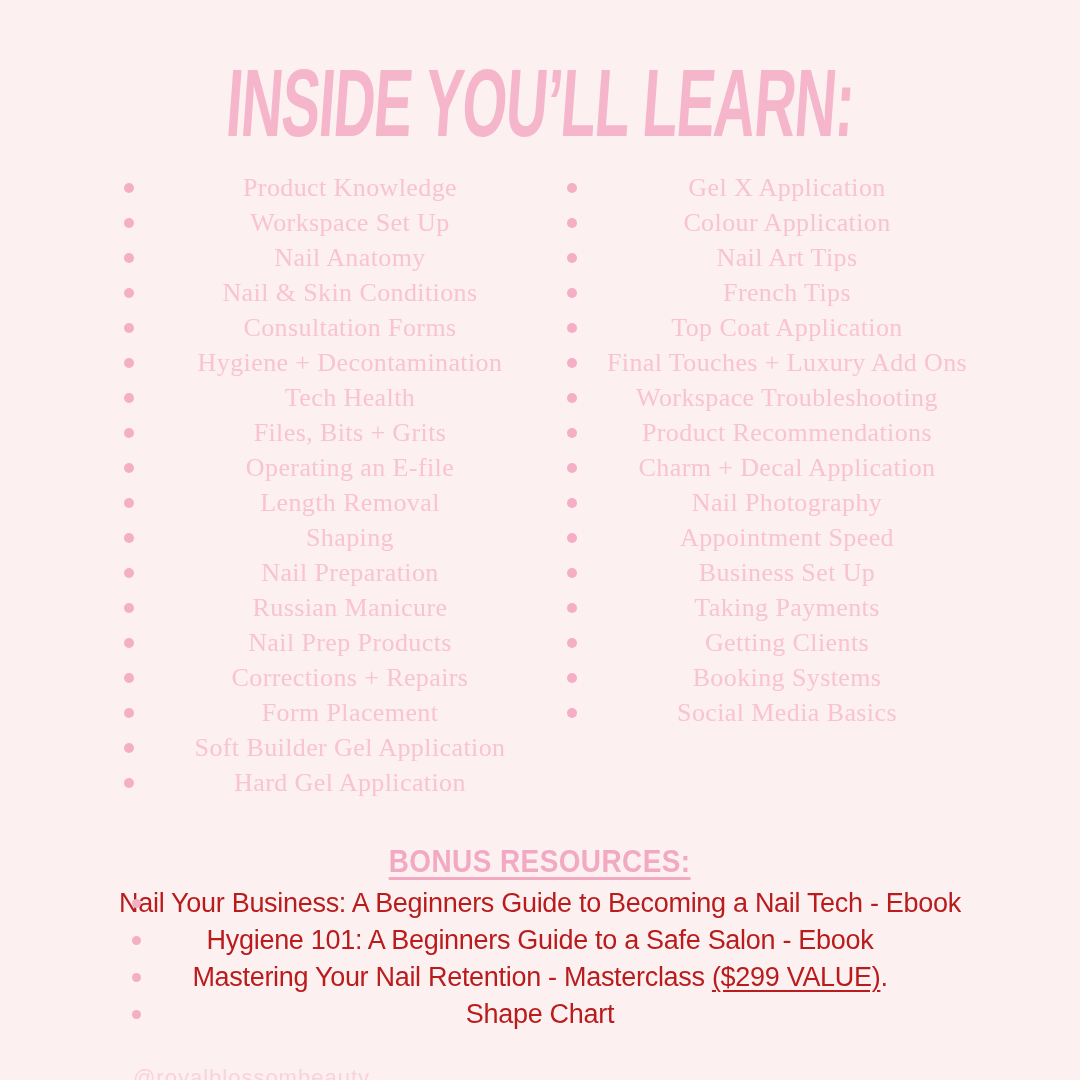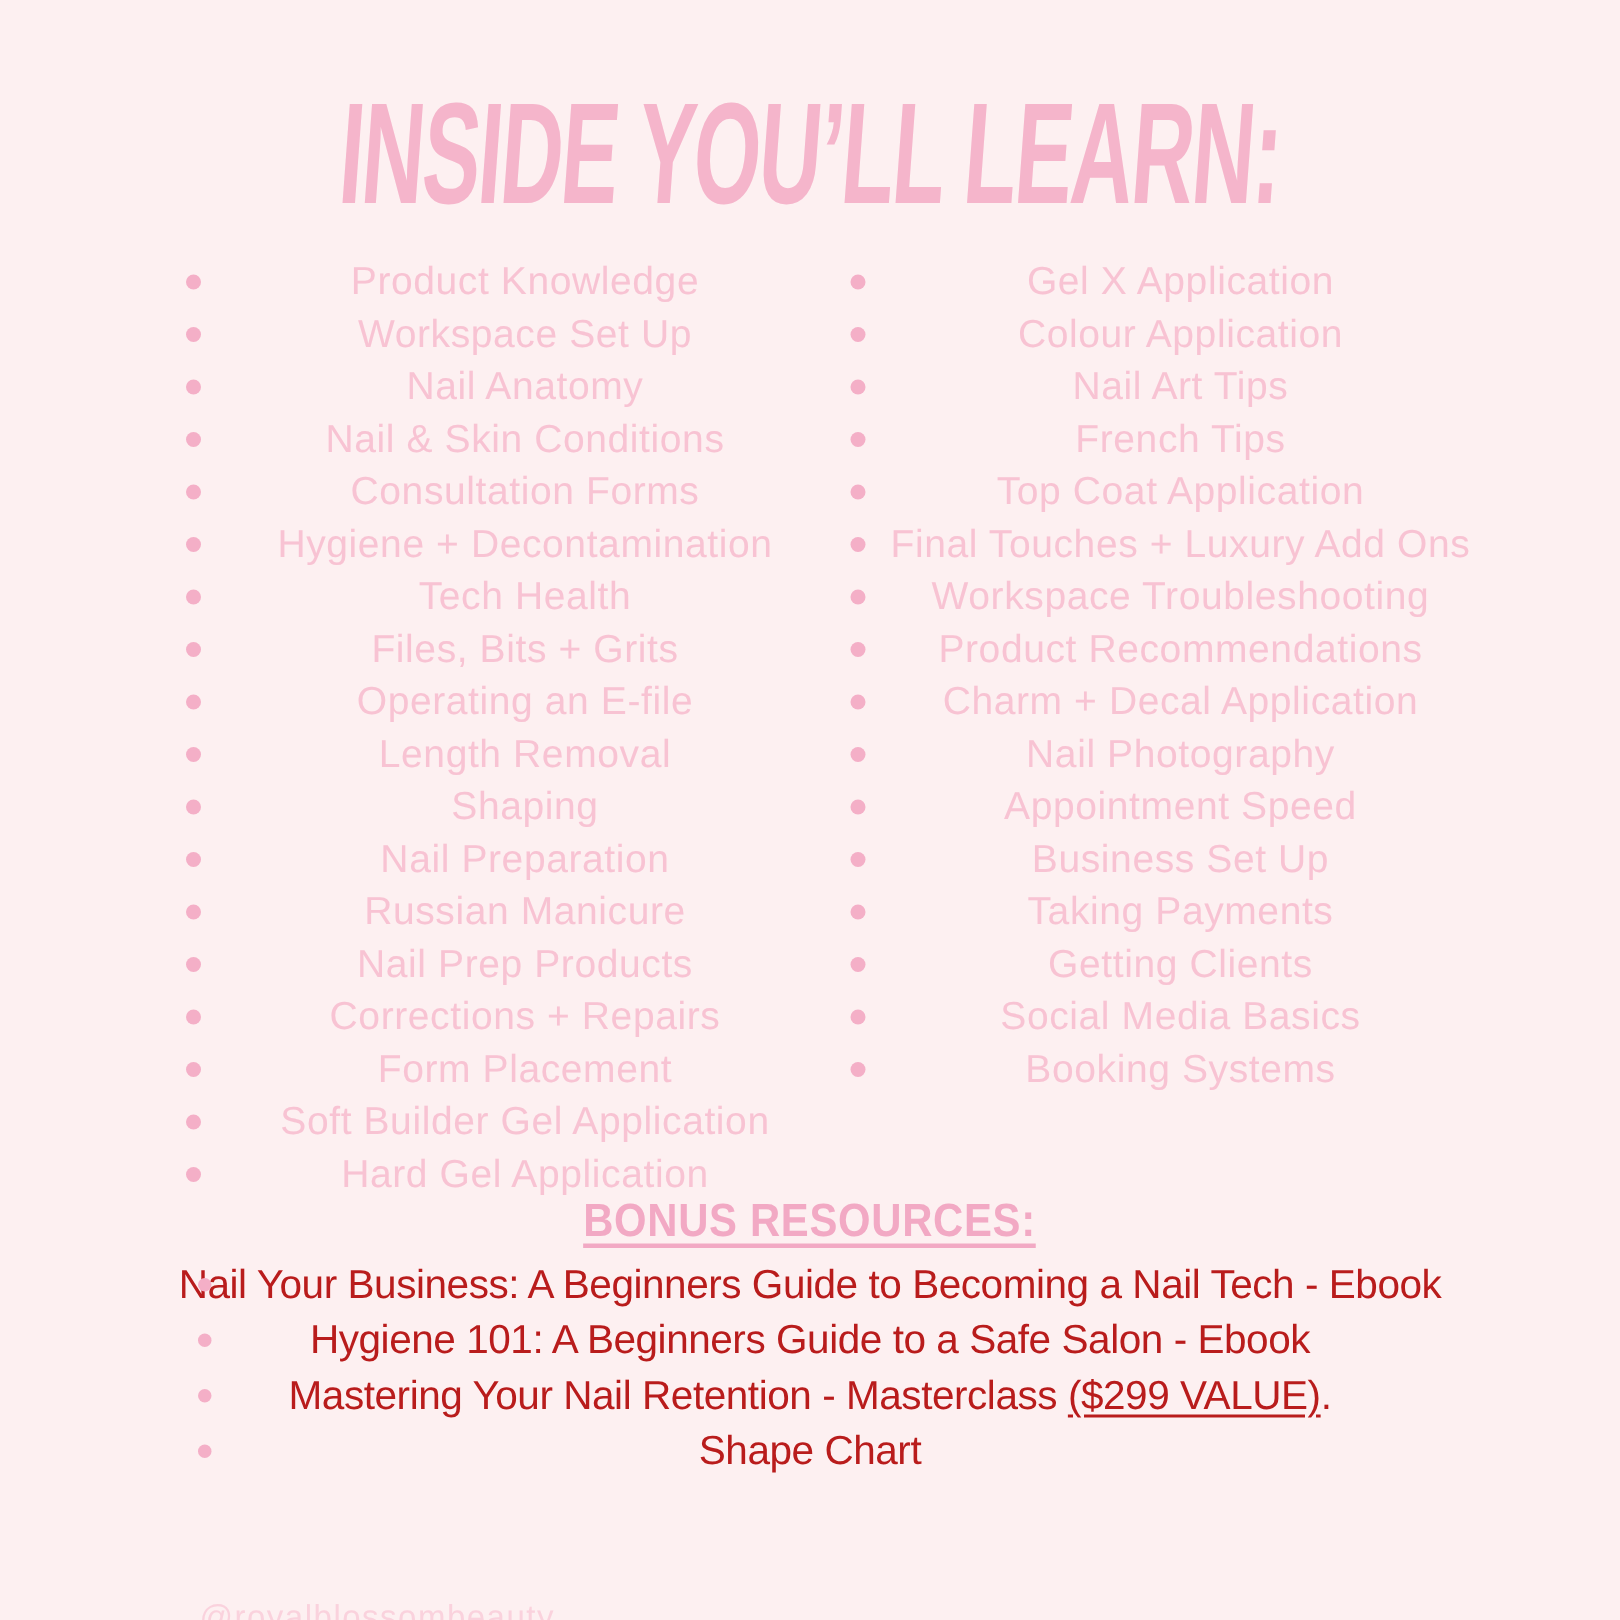--- a/index.html
+++ b/index.html
@@ -13,29 +13,29 @@
     display:inline-block;white-space:nowrap;font-size:96px;font-weight:800;
     color:#f5b5cb;letter-spacing:-2px;
     transform:scaleX(0.60) skewX(-7deg);transform-origin:center center;
   }
   
   .col{position:absolute;top:170px;margin:0;padding:0;list-style:none;}
   .col-left{left:150px;width:400px;}
   .col-right{left:592px;width:390px;}
   .col li{
     position:relative;text-align:center;line-height:35px;font-size:26px;
-    color:#f8c3d3;letter-spacing:0.4px;font-stretch:semi-condensed;
+    color:#f8c3d3;letter-spacing:0.4px;font-stretch:semi-condensed;font-family:Liberation Serif, serif;
   }
   .dot{
     position:absolute;left:-26px;top:13px;width:10px;height:10px;
     border-radius:50%;background:#f4afc7;
   }
   .col-right .dot{left:-25px;}
   
-  .bonus{position:absolute;top:796px;left:110px;width:860px;text-align:center;}
+  .bonus{position:absolute;top:844px;left:110px;width:860px;text-align:center;}
   .bonus-heading-wrap{line-height:36px;}
   .bonus-heading{
     display:inline-block;font-size:31px;font-weight:800;color:#f2a9c4;
     letter-spacing:0.5px;transform:scaleX(0.9);transform-origin:center center;
     text-decoration:underline;text-decoration-thickness:3px;text-underline-offset:5px;
   }
   .bonus-list{margin:0;padding:0;list-style:none;}
   .bonus-list li{
     position:relative;text-align:center;line-height:37px;font-size:27px;
     color:#b91c1c;letter-spacing:-0.3px;font-stretch:semi-condensed;
@@ -219,26 +219,26 @@
         <span>Taking Payments</span>
       </li>
 
       <li>
         <span class="dot"></span>
         <span>Getting Clients</span>
       </li>
 
       <li>
         <span class="dot"></span>
+        <span>Booking Systems</span>
+      </li>
+
+      <li>
+        <span class="dot"></span>
         <span>Social Media Basics</span>
-      </li>
-
-      <li>
-        <span class="dot"></span>
-        <span>Booking Systems</span>
       </li>
     </ul>
 
   <div class="bonus">
     <div class="bonus-heading-wrap">
       <span class="bonus-heading">BONUS RESOURCES:</span>
     </div>
     <ul class="bonus-list">
 
         <li>

